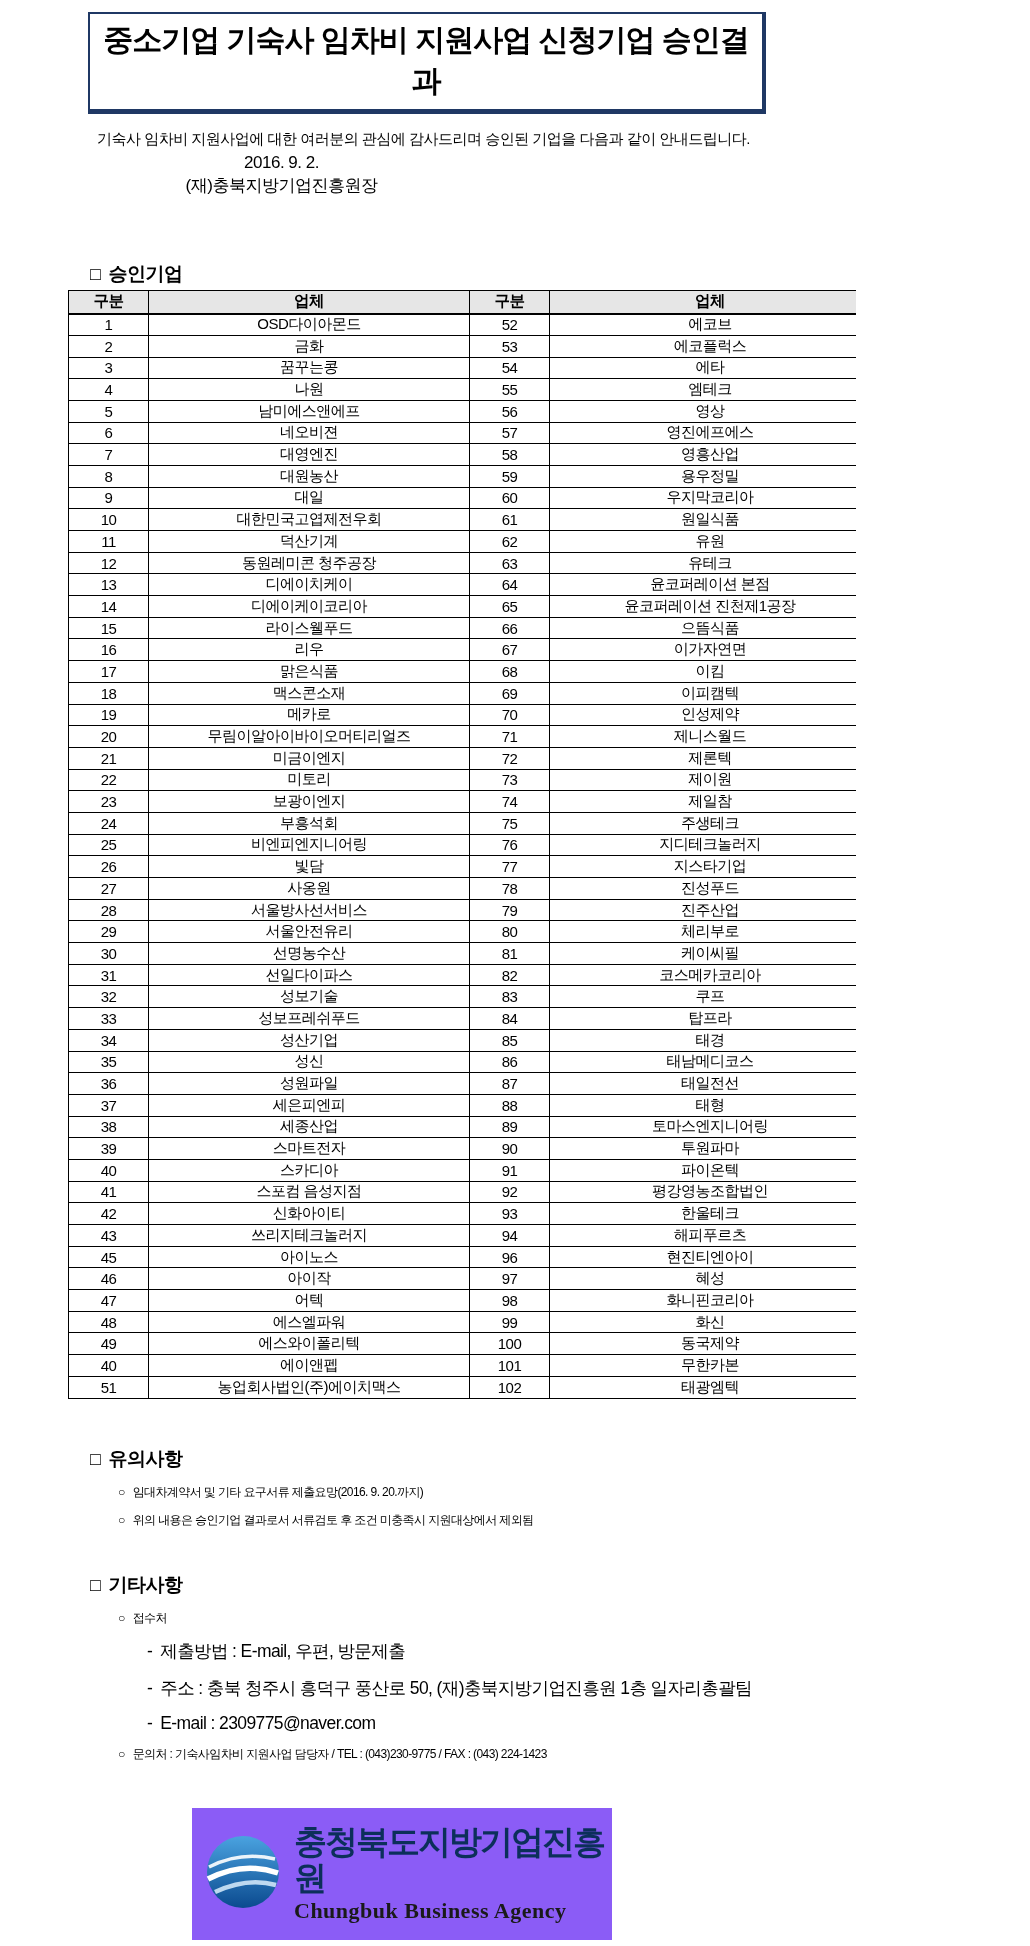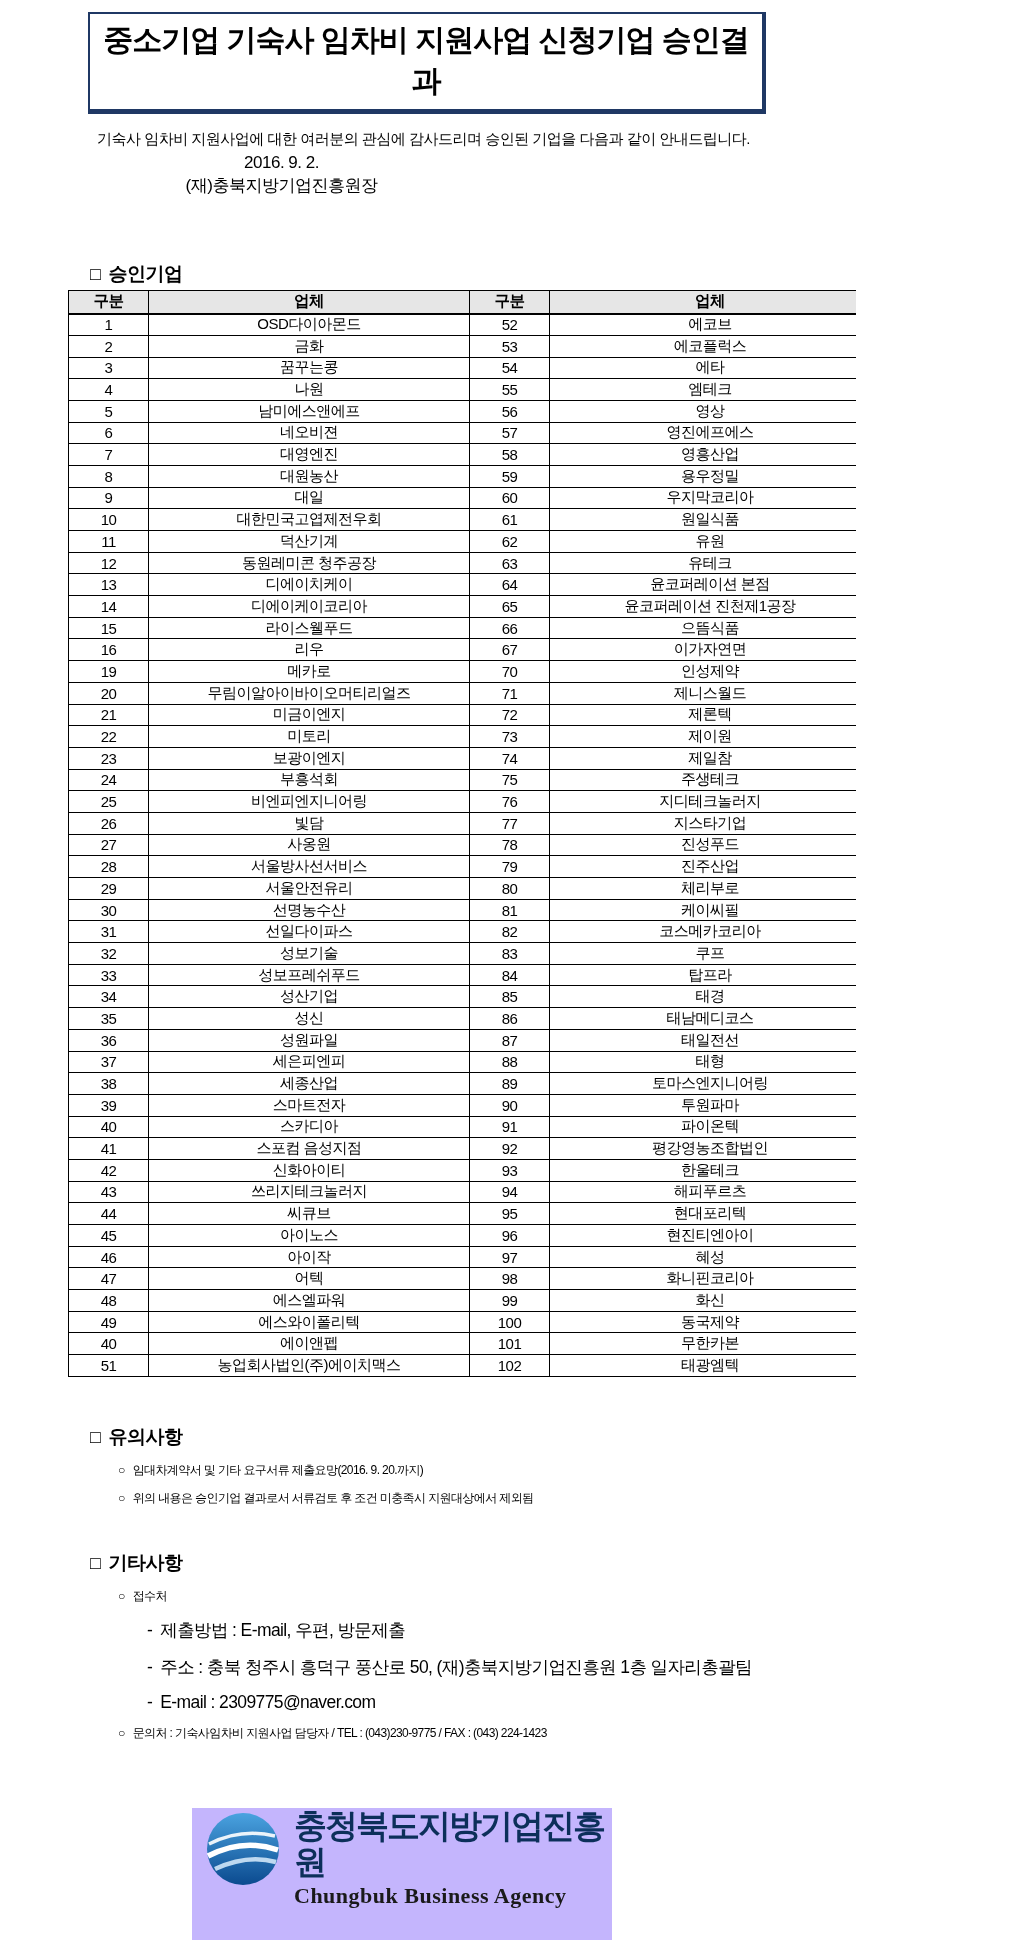--- a/index.html
+++ b/index.html
@@ -84,22 +84,23 @@
     font-size: 17.5px;
     letter-spacing: -0.6px;
   }
   .dash { margin-right: 8px; }
   .logo-block {
     position: absolute;
     top: 1808px;
     left: 192px;
     width: 420px;
     height: 132px;
-    background: #c4b5fd;
+    background: #8b5cf6;
     display: flex;
+    align-items: center;
     padding-left: 10px;
   }
   .logo-icon { flex: 0 0 auto; margin-right: 10px; }
   .logo-text { display: flex; flex-direction: column; }
   .logo-kr {
     font-size: 33px;
     font-weight: bold;
     color: #0c2f5a;
     letter-spacing: -2px;
     line-height: 1.1;
@@ -237,20 +238,32 @@
           <td>66</td>
           <td>으뜸식품</td>
         </tr>
         <tr>
           <td>16</td>
           <td>리우</td>
           <td>67</td>
           <td>이가자연면</td>
         </tr>
         <tr>
+          <td>17</td>
+          <td>맑은식품</td>
+          <td>68</td>
+          <td>이킴</td>
+        </tr>
+        <tr>
+          <td>18</td>
+          <td>맥스콘소재</td>
+          <td>69</td>
+          <td>이피캠텍</td>
+        </tr>
+        <tr>
           <td>19</td>
           <td>메카로</td>
           <td>70</td>
           <td>인성제약</td>
         </tr>
         <tr>
           <td>20</td>
           <td>무림이알아이바이오머티리얼즈</td>
           <td>71</td>
           <td>제니스월드</td>
@@ -385,26 +398,20 @@
           <td>42</td>
           <td>신화아이티</td>
           <td>93</td>
           <td>한울테크</td>
         </tr>
         <tr>
           <td>43</td>
           <td>쓰리지테크놀러지</td>
           <td>94</td>
           <td>해피푸르츠</td>
-        </tr>
-        <tr>
-          <td>44</td>
-          <td>씨큐브</td>
-          <td>95</td>
-          <td>현대포리텍</td>
         </tr>
         <tr>
           <td>45</td>
           <td>아이노스</td>
           <td>96</td>
           <td>현진티엔아이</td>
         </tr>
         <tr>
           <td>46</td>
           <td>아이작</td>

